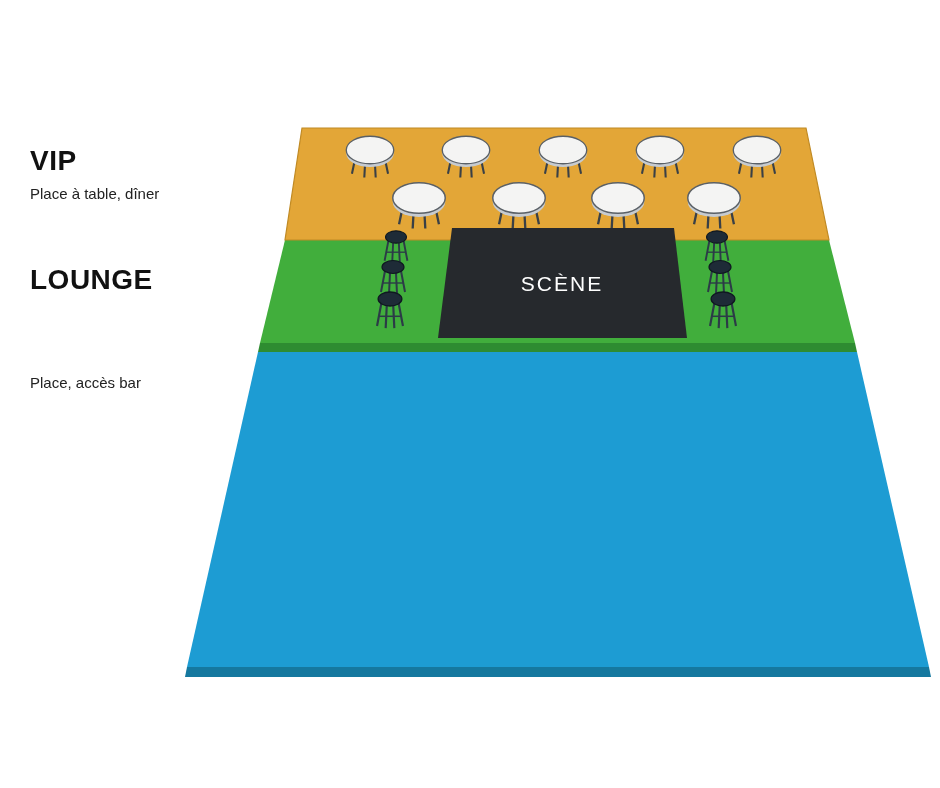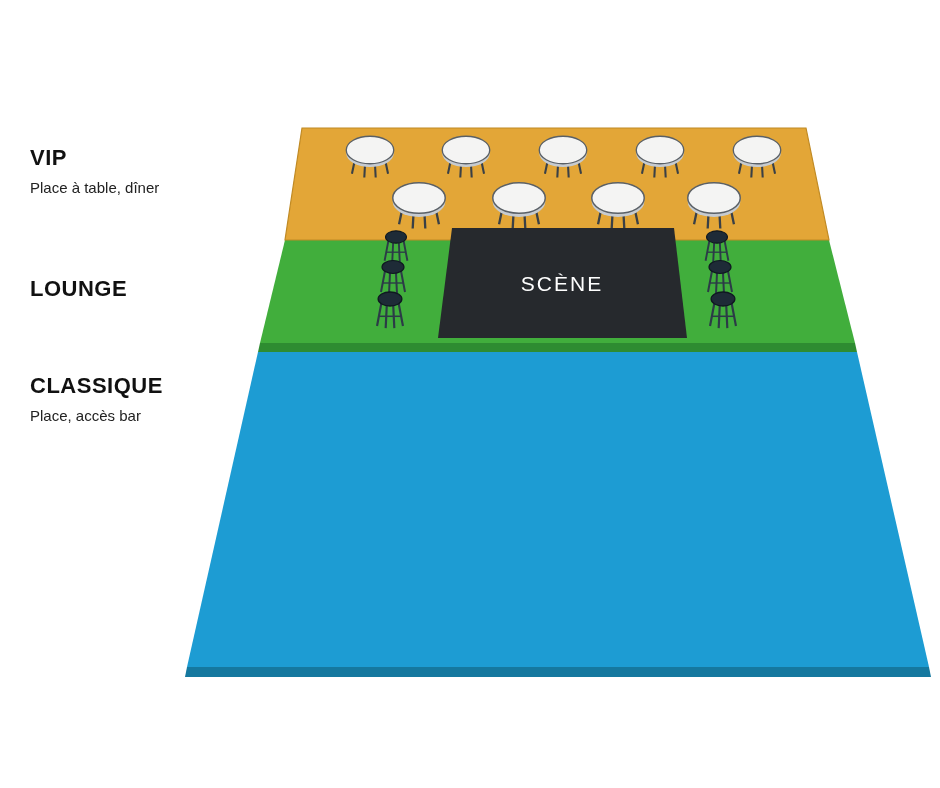--- a/index.html
+++ b/index.html
@@ -18,35 +18,35 @@
   #venue-map {
     position: absolute;
     left: 0;
     top: 0;
   }
   .legend-block {
     position: absolute;
     left: 30px;
   }
   .legend-title {
-    font-size: 22px;
+    font-size: 28px;
     font-weight: bold;
     color: #111111;
     letter-spacing: 0.5px;
     margin: 0 0 7px 0;
   }
   .legend-desc {
     font-size: 15px;
     color: #222222;
     line-height: 1.3;
     max-width: 165px;
     margin: 0;
   }
   #legend-vip      { top: 145px; }
-  #legend-lounge   { top: 276px; }
+  #legend-lounge   { top: 264px; }
   #legend-classique{ top: 373px; }
 </style>
 </head>
 <body>
 
 <div id="canvas">
 
   <svg id="venue-map" width="940" height="788" viewBox="0 0 940 788" xmlns="http://www.w3.org/2000/svg">
     <defs>
       <linearGradient id="lineGold" x1="0" y1="0" x2="1" y2="0">
@@ -117,17 +117,16 @@
   <div class="legend-block" id="legend-vip">
     <div class="legend-title">VIP</div>
     <div class="legend-desc">Place à table, dîner</div>
   </div>
 
   <div class="legend-block" id="legend-lounge">
     <div class="legend-title">LOUNGE</div>
   </div>
 
   <div class="legend-block" id="legend-classique">
-    <div class="legend-title">CLASSIQUE</div>
     <div class="legend-desc">Place, accès bar</div>
   </div>
 
 </div>
 
 </body></html>

